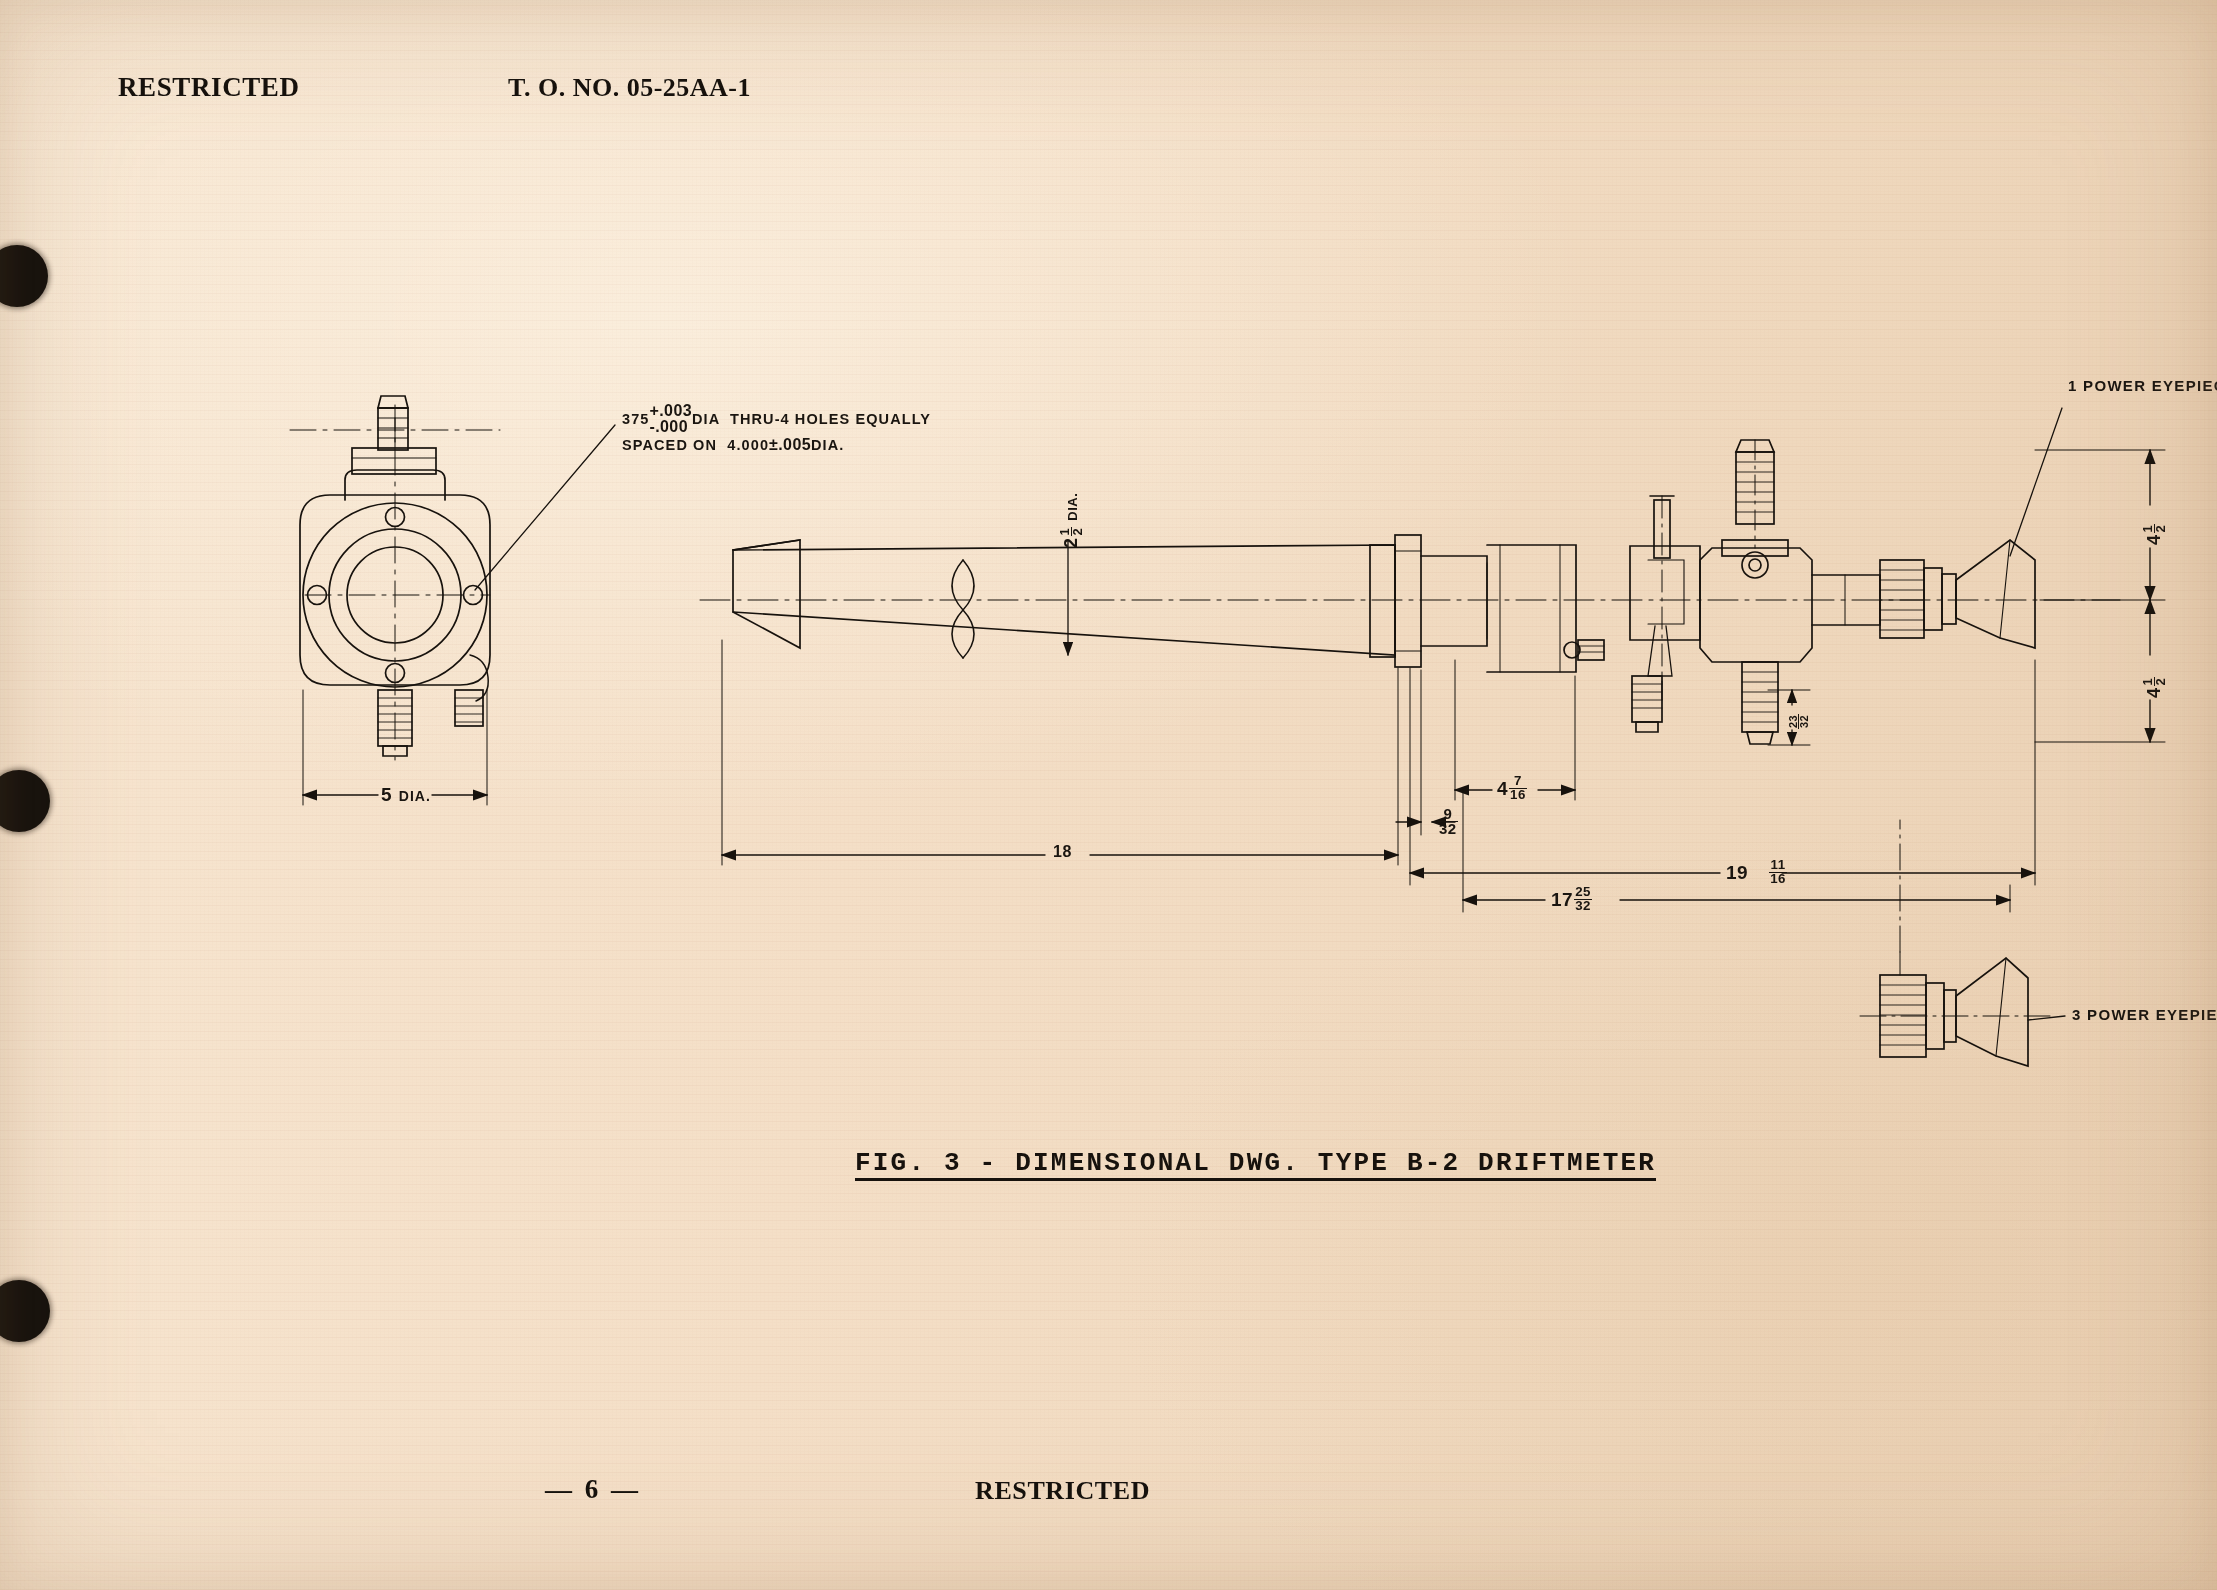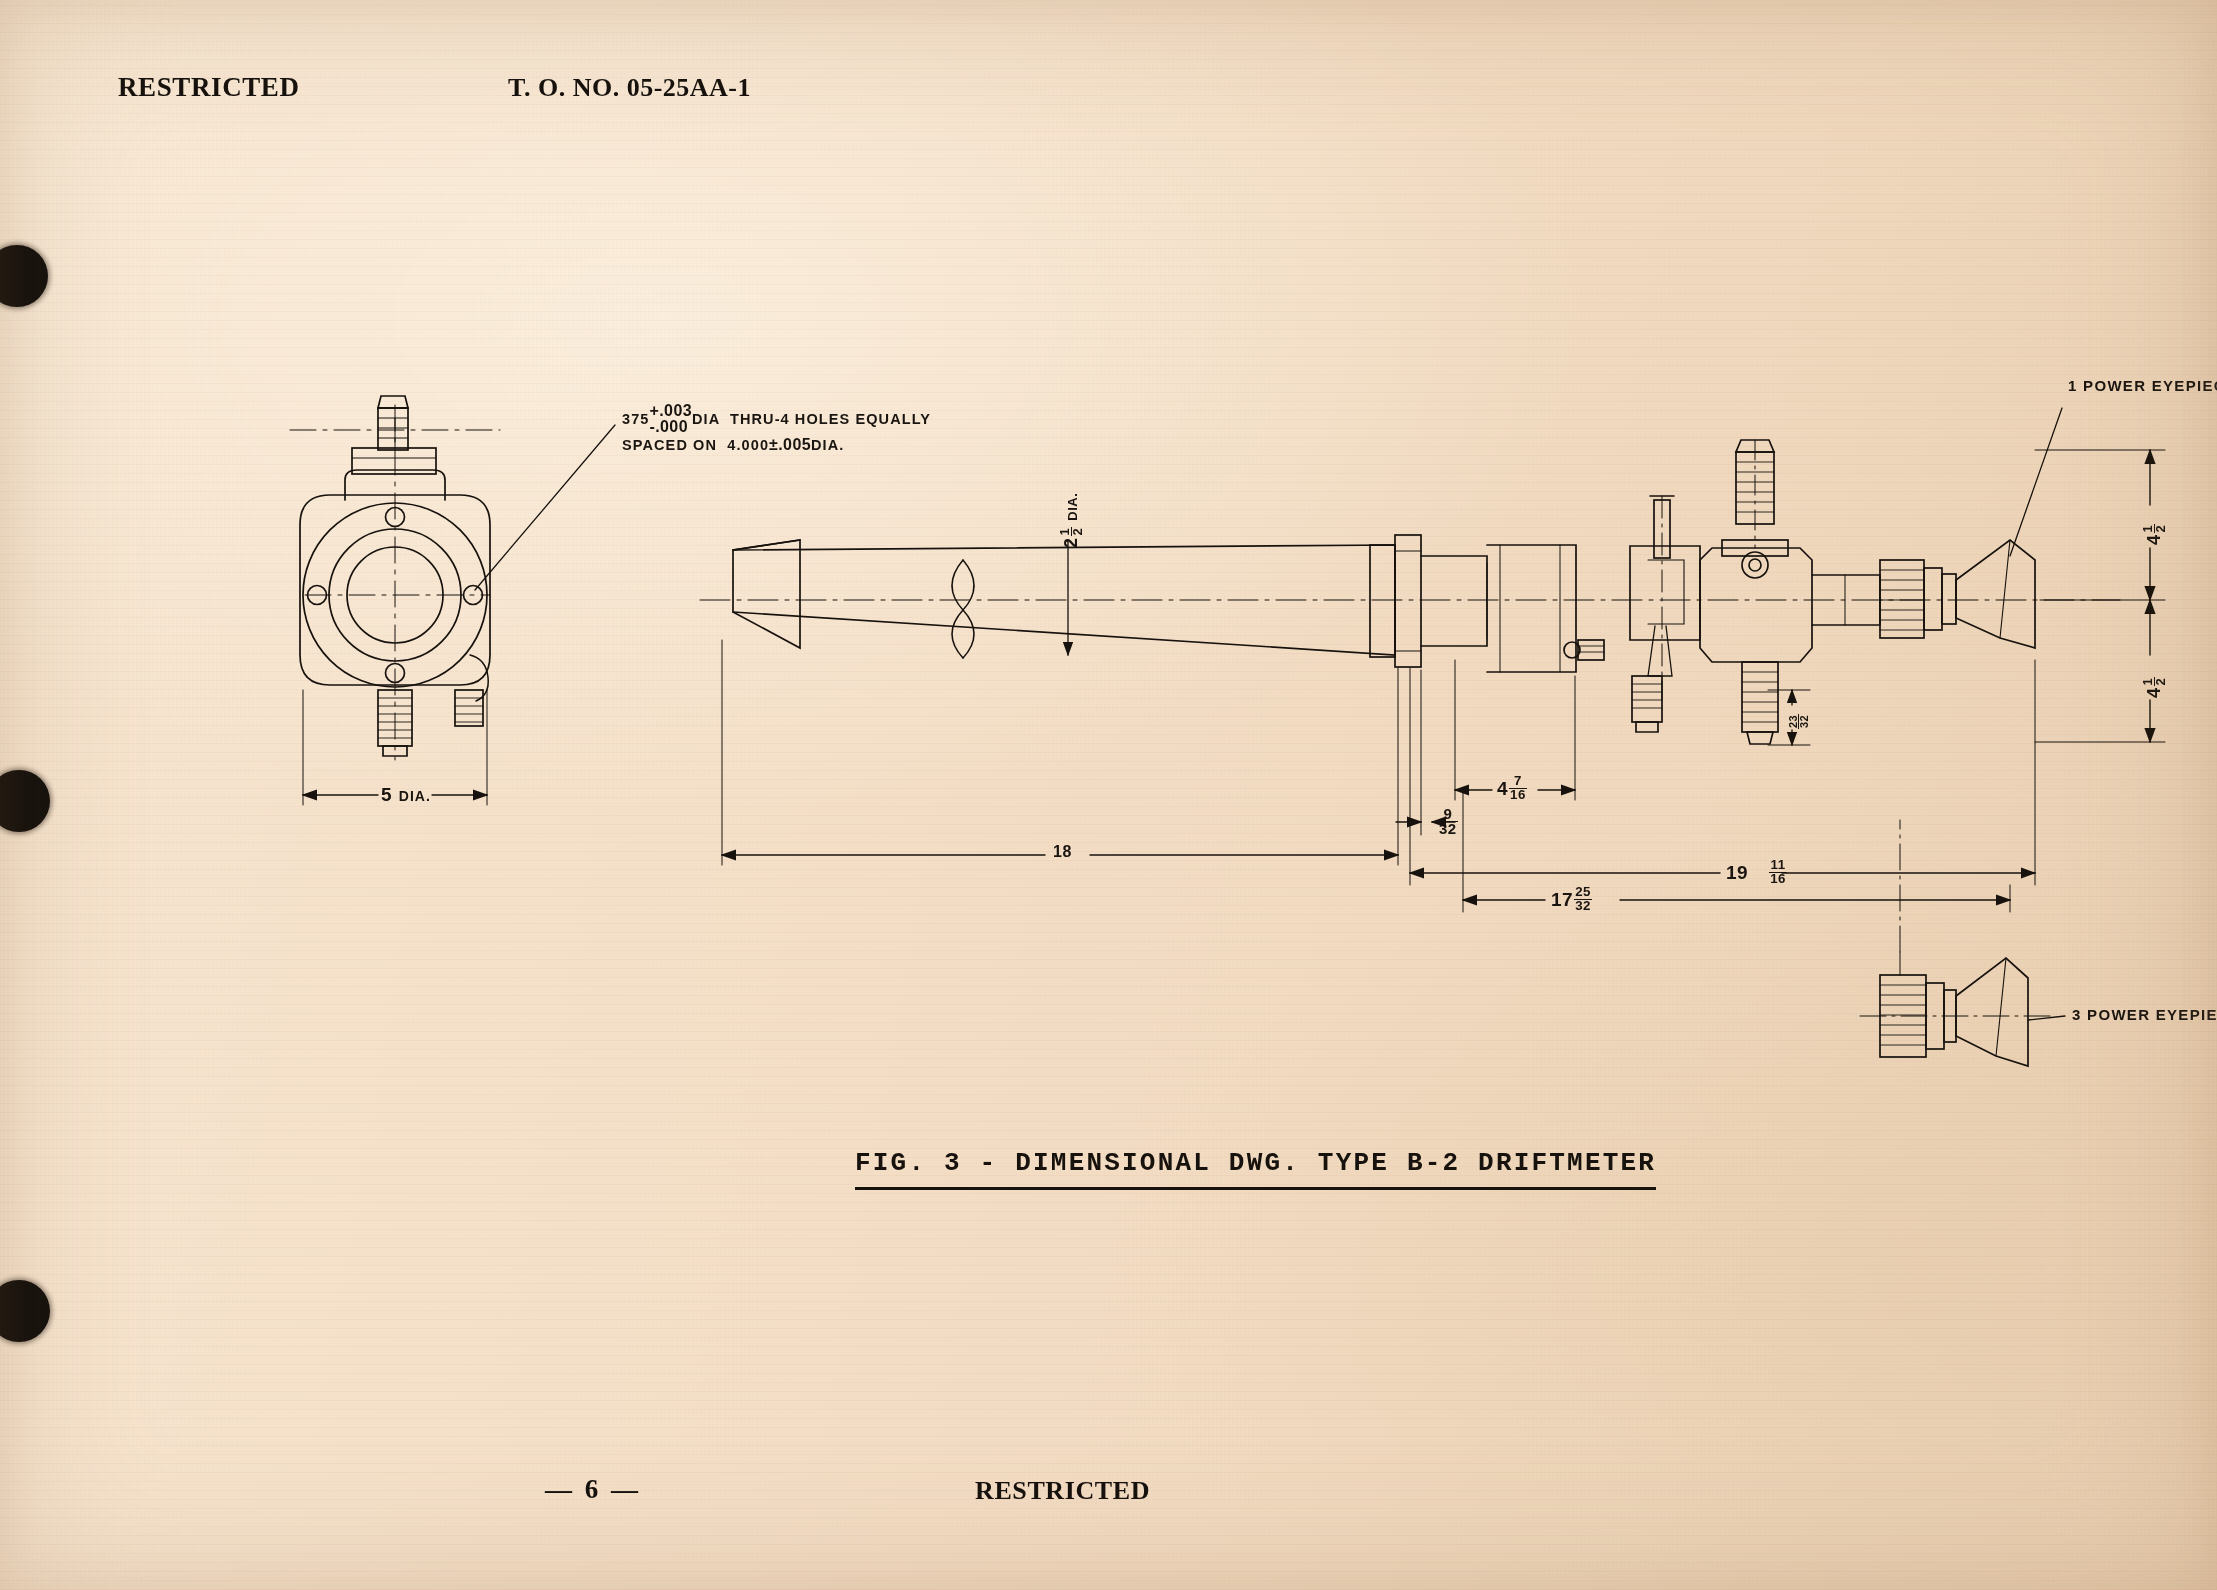--- a/index.html
+++ b/index.html
@@ -36,21 +36,21 @@
   .abs{position:absolute;}
 
   
   #hdr-restricted{left:118px;top:72px;font-size:27px;letter-spacing:.6px;}
   #hdr-to{left:500px;top:73px;font-size:26px;letter-spacing:.5px;margin-left:8px;}
   #ftr-page{left:545px;top:1474px;font-size:27px;letter-spacing:3px;}
   #ftr-restricted{left:975px;top:1476px;font-size:26px;letter-spacing:.6px;}
 
   
   #caption{left:855px;top:1148px;font-size:26px;letter-spacing:2.2px;
-    border-bottom:3px solid #17120d;padding-bottom:9px;white-space:nowrap;}
+    border-bottom:3px solid #17120d;padding-bottom:0;white-space:nowrap;}
 
   
   #note{left:622px;top:404px;font-size:14.5px;line-height:1.18;white-space:pre;
     letter-spacing:1.1px;}
   .tolstack{display:inline-block;vertical-align:middle;line-height:1.02;font-size:16px;
     text-align:left;letter-spacing:.4px;position:relative;top:-1px;}
 
   
   .lbl{font-size:15px;letter-spacing:1.3px;white-space:nowrap;}
 

